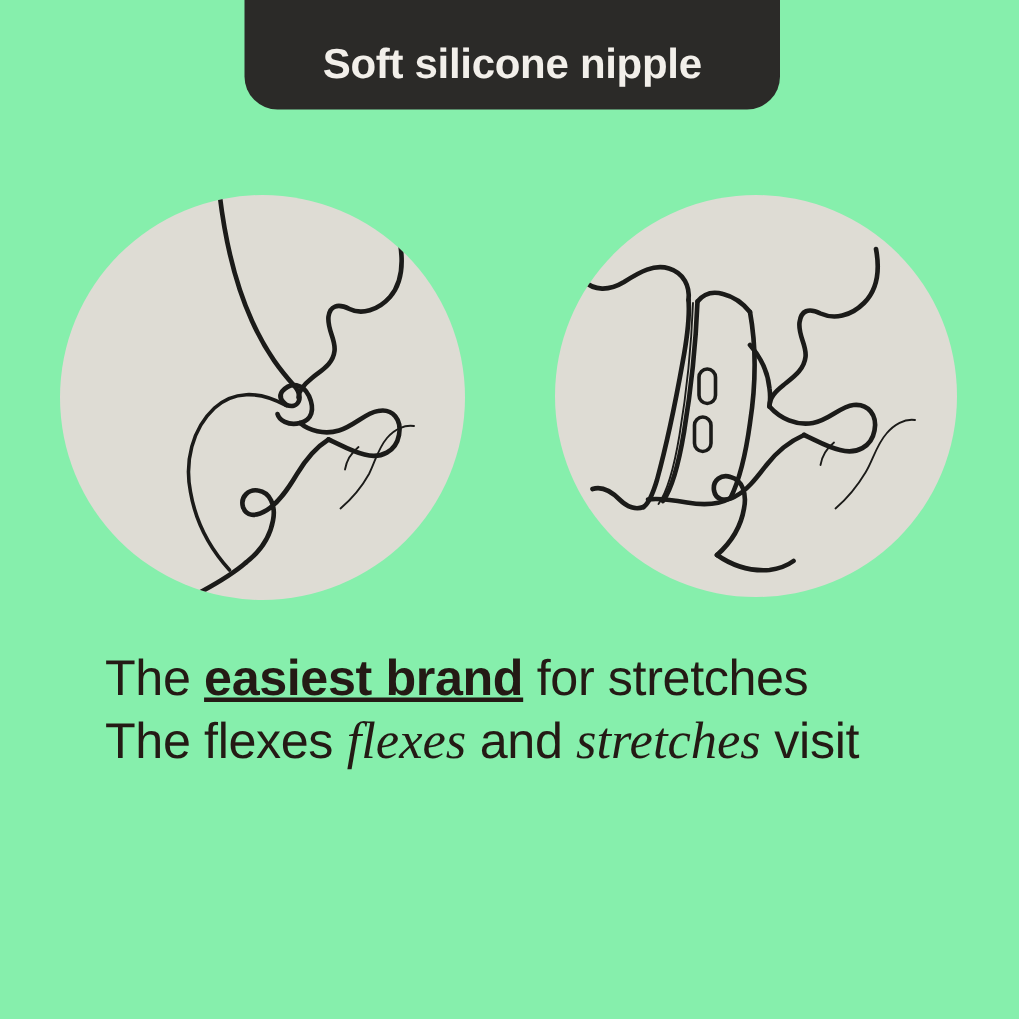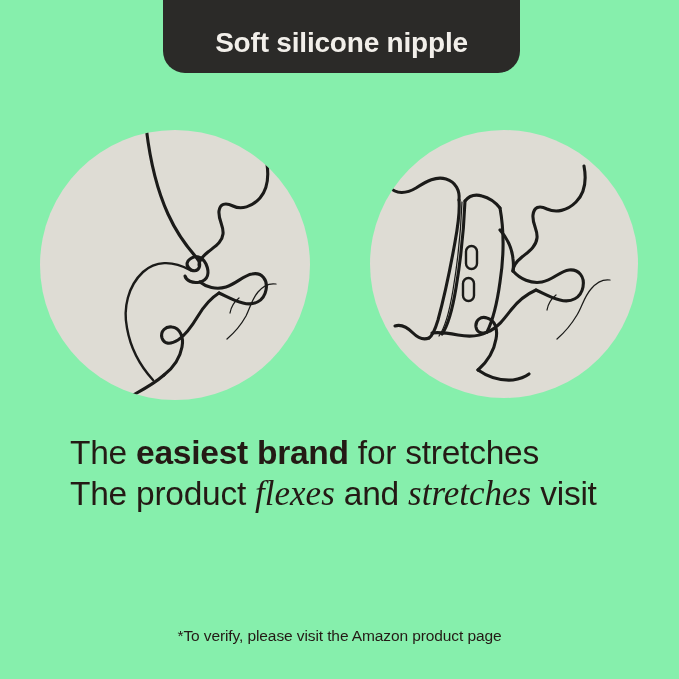--- a/index.html
+++ b/index.html
@@ -67,21 +67,21 @@
   #headline {
     position: absolute;
     left: 70px;
     top: 432px;
     width: 560px;
     color: #241a15;
     font-size: 33.5px;
     line-height: 41px;
     letter-spacing: -0.25px;
   }
-  #headline b { font-weight: bold; }
+  #headline b { font-weight: bold; text-decoration: underline; }
   #headline i {
     font-family: "Liberation Serif", serif;
     font-style: italic;
     font-size: 35px;
     letter-spacing: 0;
     text-align: right;
   }
   #headline sup {
     font-size: 0.58em;
     vertical-align: super;
@@ -186,18 +186,17 @@
 
       <path class="ln ln-thin" d="M240,150 C233,149 226,153 221,159 C214,167 212,177 207,185
                C201,195 194,203 187,209"></path>
 
       <path class="ln ln-thin" d="M186,165 C181,169 178,174 177,180"></path>
     </svg>
   </div>
 
   <div id="headline">
     <span class="hl-line"><span>The </span><b>easiest brand</b><span> for stretches</span></span>
-    <span class="hl-line"><span>The product </span><i>flexes</i><span> and </span><i>stretches</i><span> visit</span></span>
-  </div>
-
-  <div id="footnote">*To verify, please visit the Amazon product page</div>
+    <span class="hl-line"><span>The flexes </span><i>flexes</i><span> and </span><i>stretches</i><span> visit</span></span>
+  </div>
+
 
 </div>
 
 </body></html>

